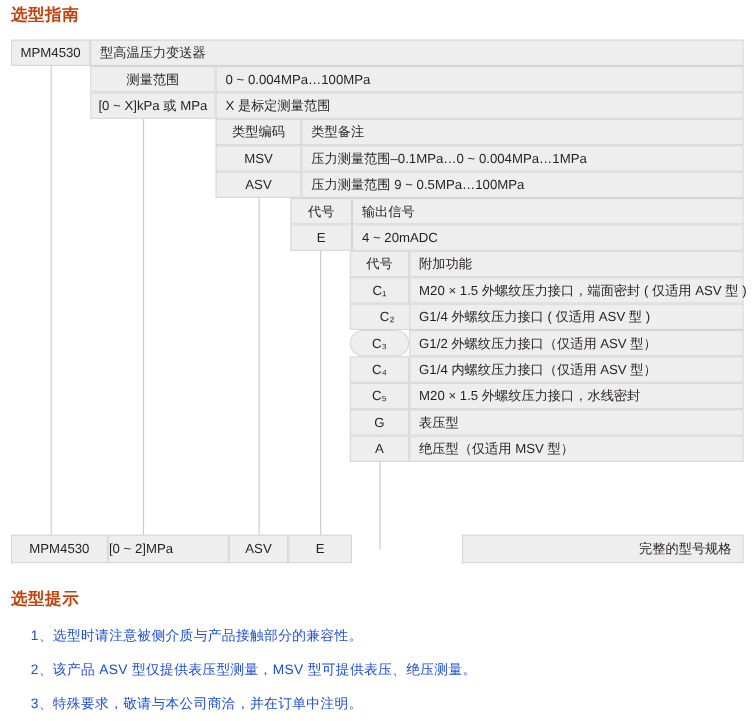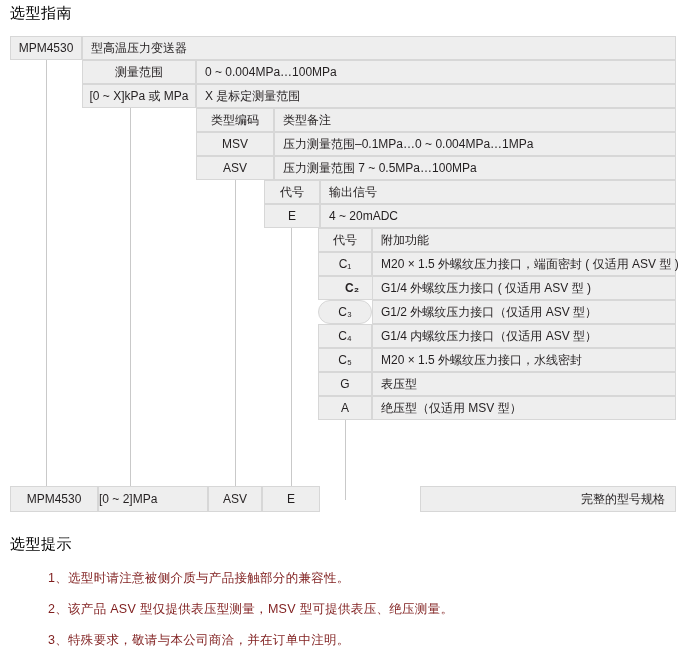--- a/index.html
+++ b/index.html
@@ -17,22 +17,22 @@
     overflow: hidden;
   }
   .page {
     position: relative;
     width: 686px;
     height: 655px;
   }
   .section-title {
     position: absolute;
     font-size: 15px;
-    font-weight: normal;
-    color: #000000;
+    font-weight: bold;
+    color: #c2410c;
     letter-spacing: 0.5px;
   }
   #title-guide { left: 10px; top: 4px; }
   #title-tips  { left: 10px; top: 535px; }
 
   
   .cell {
     position: absolute;
     box-sizing: border-box;
     border: 1px solid #d7d7d7;
@@ -68,24 +68,23 @@
   }
 
   .tips {
     position: absolute;
     left: 28px;
     top: 570px;
     width: 640px;
   }
   .tip-line {
     font-size: 12.5px;
-    color: #7f1d1d;
+    color: #1d4ed8;
     margin-bottom: 14px;
     letter-spacing: 0.3px;
-    margin-left: 20px;
   }
 </style>
 </head>
 <body>
 
 <div class="page">
 
   <div class="section-title" id="title-guide">选型指南</div>
 
   <div class="vline" style="left:46px; top:58px; height:442px;"></div>
@@ -126,21 +125,21 @@
     <span>MSV</span>
   </div>
   <div class="cell left" style="left:274px; top:132px; width:402px; height:24px;">
     <span>压力测量范围–0.1MPa…0 ~ 0.004MPa…1MPa</span>
   </div>
 
   <div class="cell center" style="left:196px; top:156px; width:78px; height:24px;">
     <span>ASV</span>
   </div>
   <div class="cell left" style="left:274px; top:156px; width:402px; height:24px;">
-    <span>压力测量范围 7 ~ 0.5MPa…100MPa</span>
+    <span>压力测量范围 9 ~ 0.5MPa…100MPa</span>
   </div>
 
   <div class="cell center" style="left:264px; top:180px; width:56px; height:24px;">
     <span>代号</span>
   </div>
   <div class="cell left" style="left:320px; top:180px; width:356px; height:24px;align-items:center;">
     <span>输出信号</span>
   </div>
 
   <div class="cell center" style="left:264px; top:204px; width:56px; height:24px;">
@@ -157,21 +156,21 @@
     <span>附加功能</span>
   </div>
 
   <div class="cell center" style="left:318px; top:252px; width:54px; height:24px;">
     <span>C₁</span>
   </div>
   <div class="cell left" style="left:372px; top:252px; width:304px; height:24px;">
     <span>M20 × 1.5 外螺纹压力接口，端面密封 ( 仅适用 ASV 型 )</span>
   </div>
 
-  <div class="cell center" style="left:318px; top:276px; width:68px; height:24px;font-weight:bold;">
+  <div class="cell center" style="left:318px; top:276px; width:68px; height:24px;">
     <span>C₂</span>
   </div>
   <div class="cell left" style="left:372px; top:276px; width:304px; height:24px;text-align:right;">
     <span>G1/4 外螺纹压力接口 ( 仅适用 ASV 型 )</span>
   </div>
 
   <div class="cell center" style="left:318px; top:300px; width:54px; height:24px;border-radius:12px;">
     <span>C₃</span>
   </div>
   <div class="cell left" style="left:372px; top:300px; width:304px; height:24px;">

